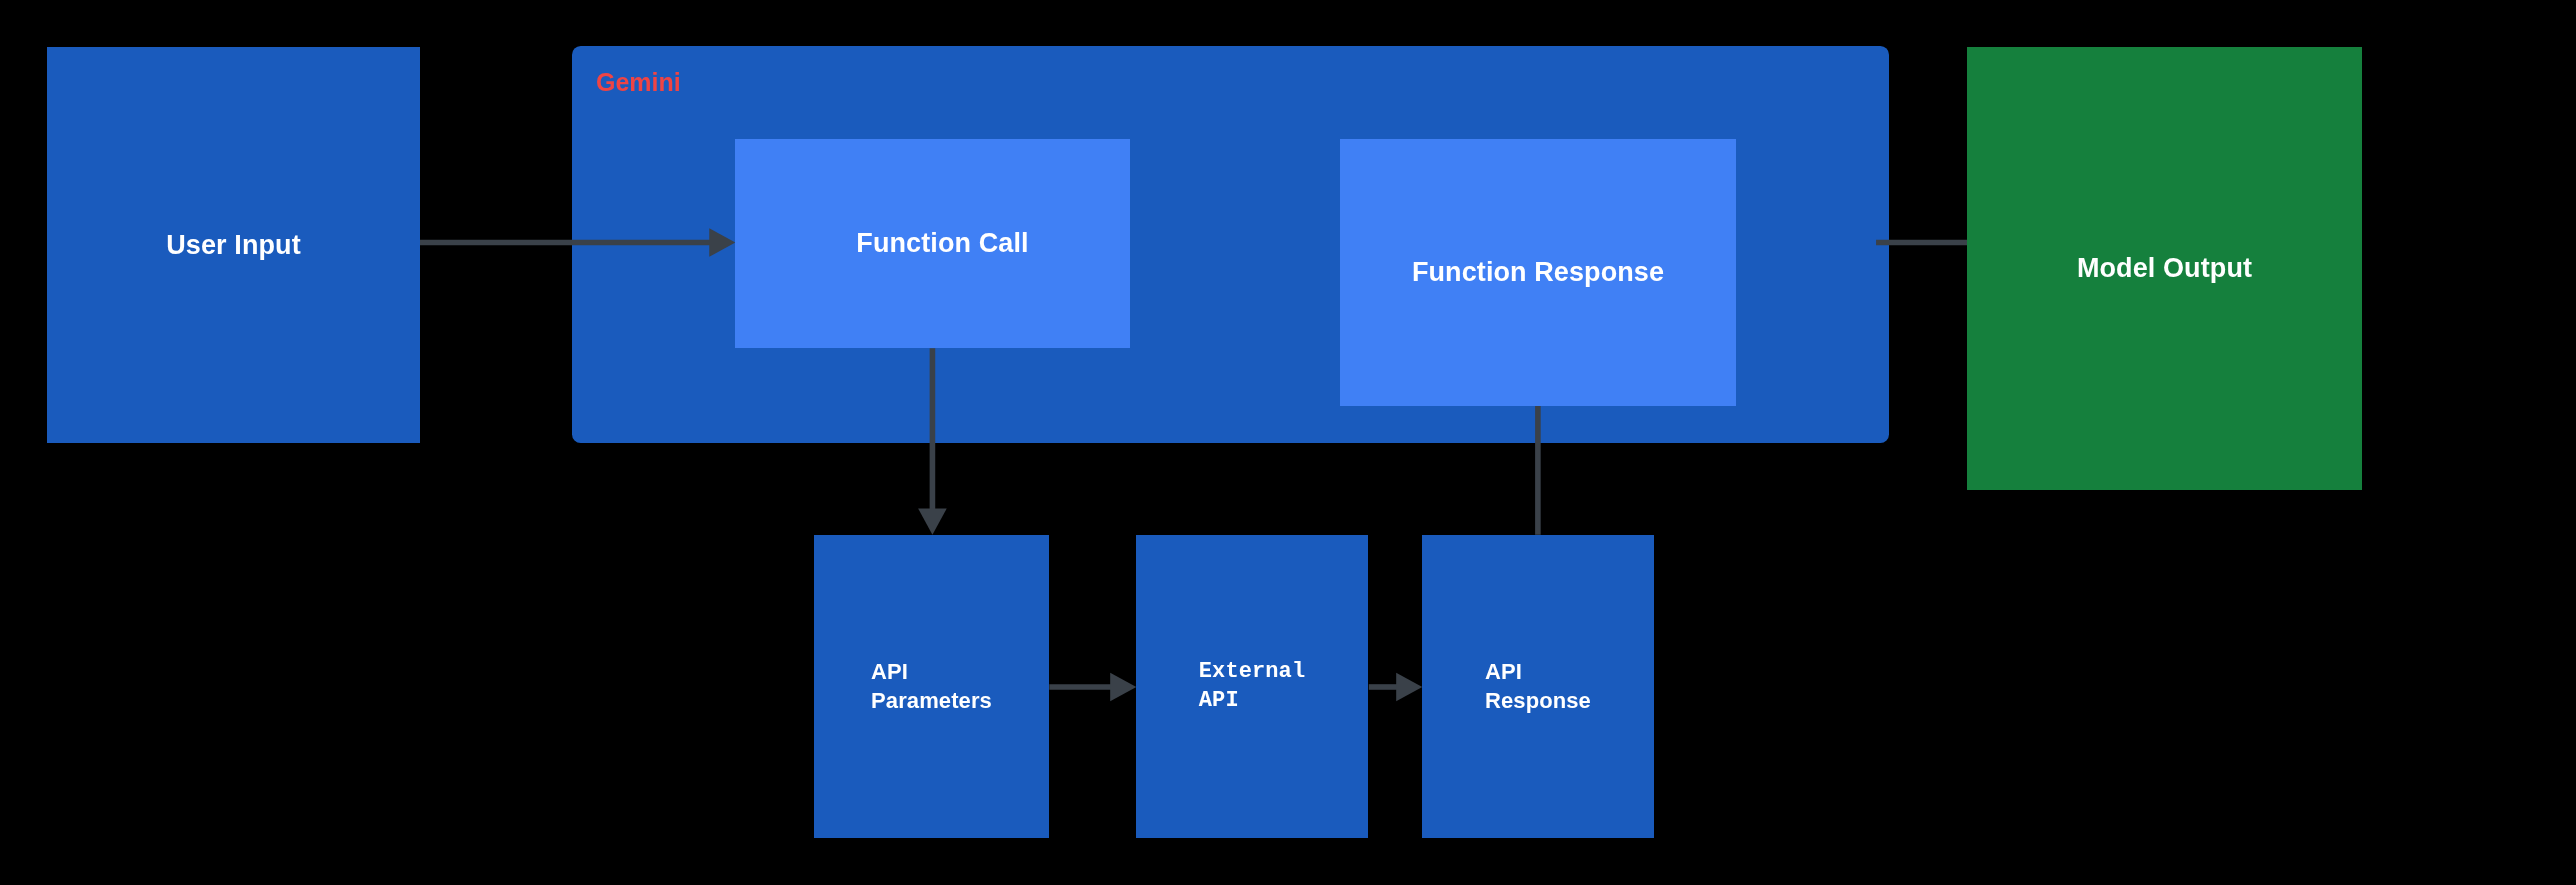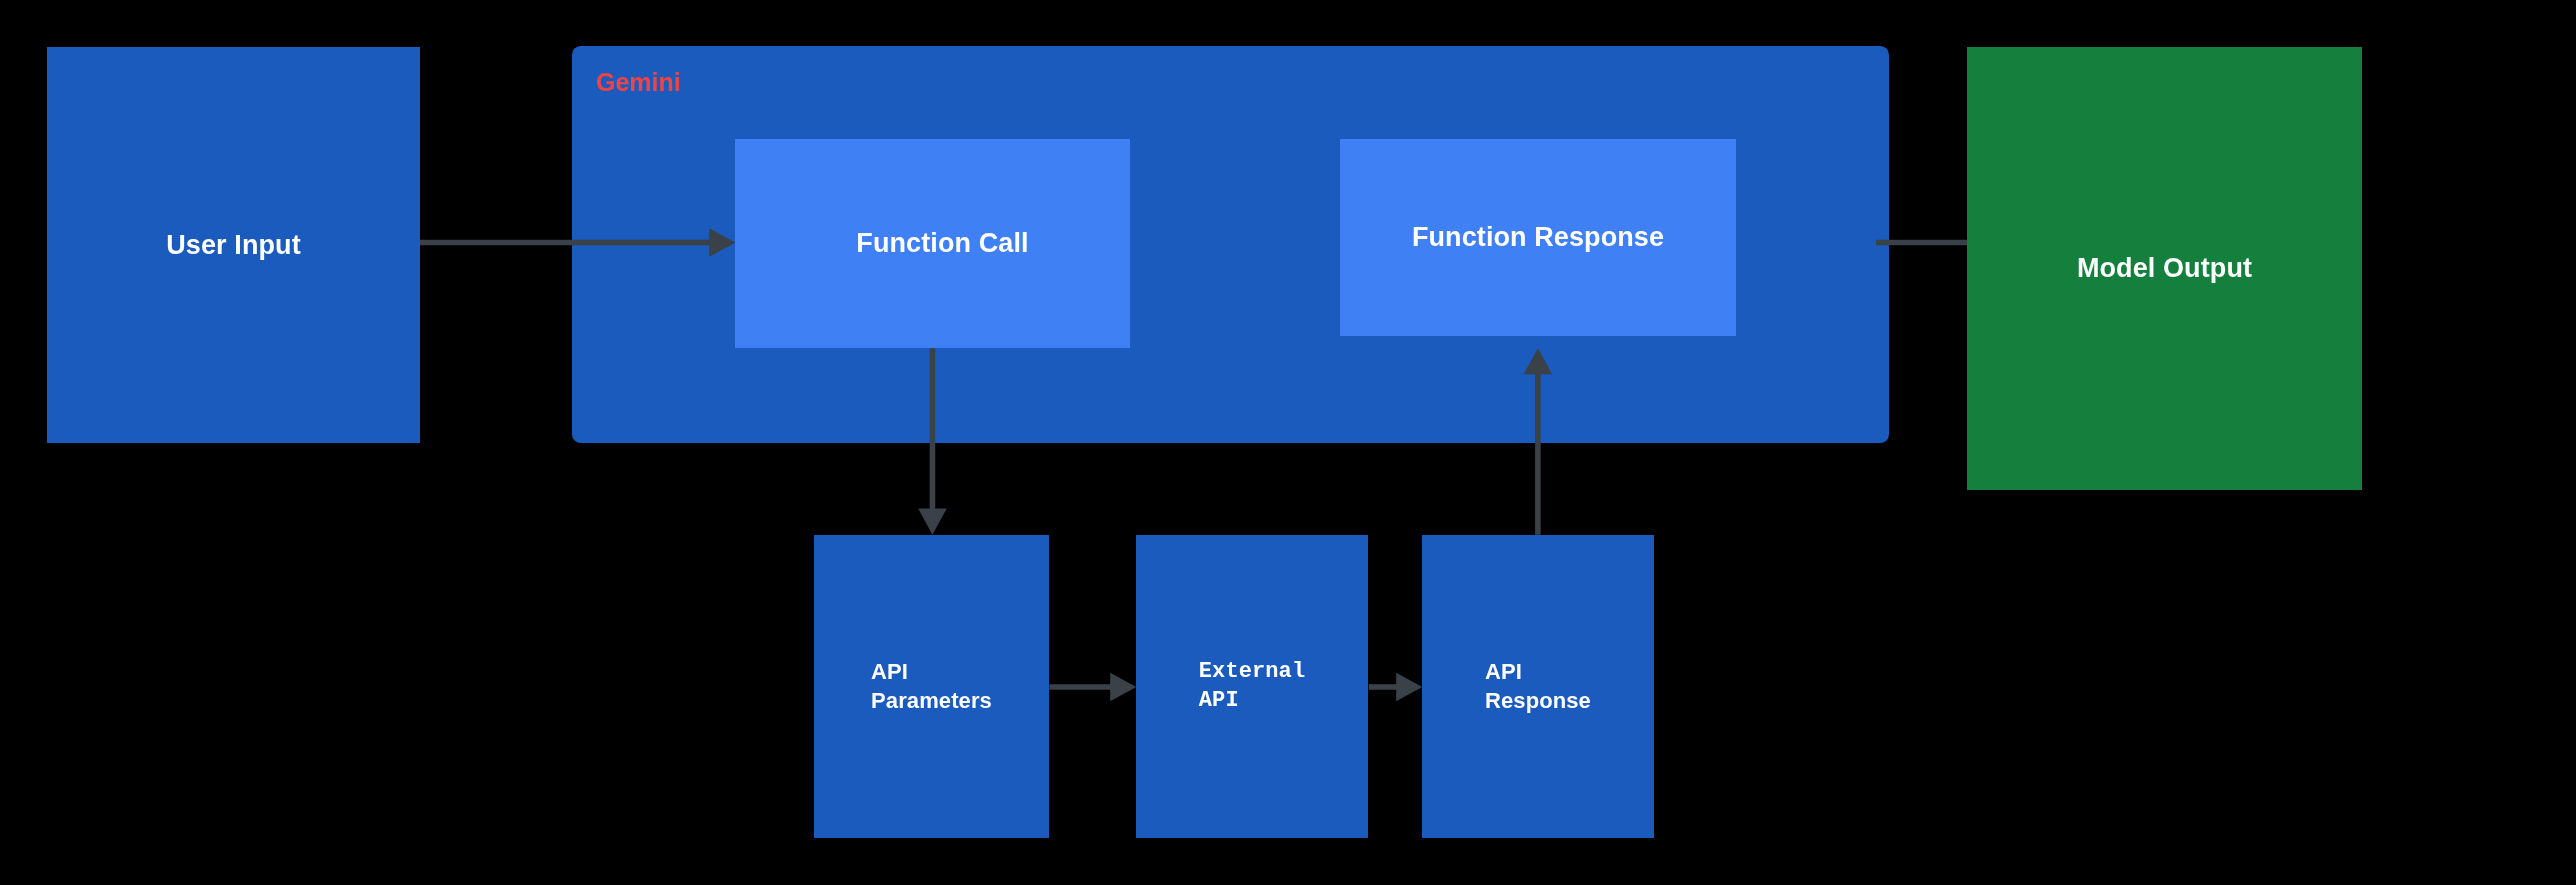--- a/index.html
+++ b/index.html
@@ -111,21 +111,21 @@
       </g>
     </svg>
 
   <div id="node-layer">
       <div class="node outer" style="left: 47px; top: 47px; width: 373px; height: 396px; background: rgb(26, 91, 189);">
         <span style="white-space: pre-line;">User Input</span>
       </div>
       <div class="node inner" style="left: 735px; top: 139px; width: 395px; height: 209px; background: rgb(64, 128, 245); padding-left: 20px;">
         <span style="white-space: pre-line;">Function Call</span>
       </div>
-      <div class="node inner" style="left: 1340px; top: 139px; width: 396px; height: 197px; background: rgb(64, 128, 245);">
+      <div class="node inner" style="left: 1340px; top: 139px; width: 396px; height: 267px; background: rgb(64, 128, 245);">
         <span style="white-space: pre-line;">Function Response</span>
       </div>
       <div class="node outer" style="left: 1967px; top: 47px; width: 395px; height: 443px; background: #15803d;">
         <span style="white-space: pre-line;">Model Output</span>
       </div>
       <div class="node bottom" style="left: 814px; top: 535px; width: 235px; height: 303px; background: rgb(26, 91, 189);">
         <span style="white-space: pre-line;">API
 Parameters</span>
       </div>
       <div class="node bottom" style="left: 1136px; top: 535px; width: 232px; height: 303px; background: rgb(26, 91, 189);">

